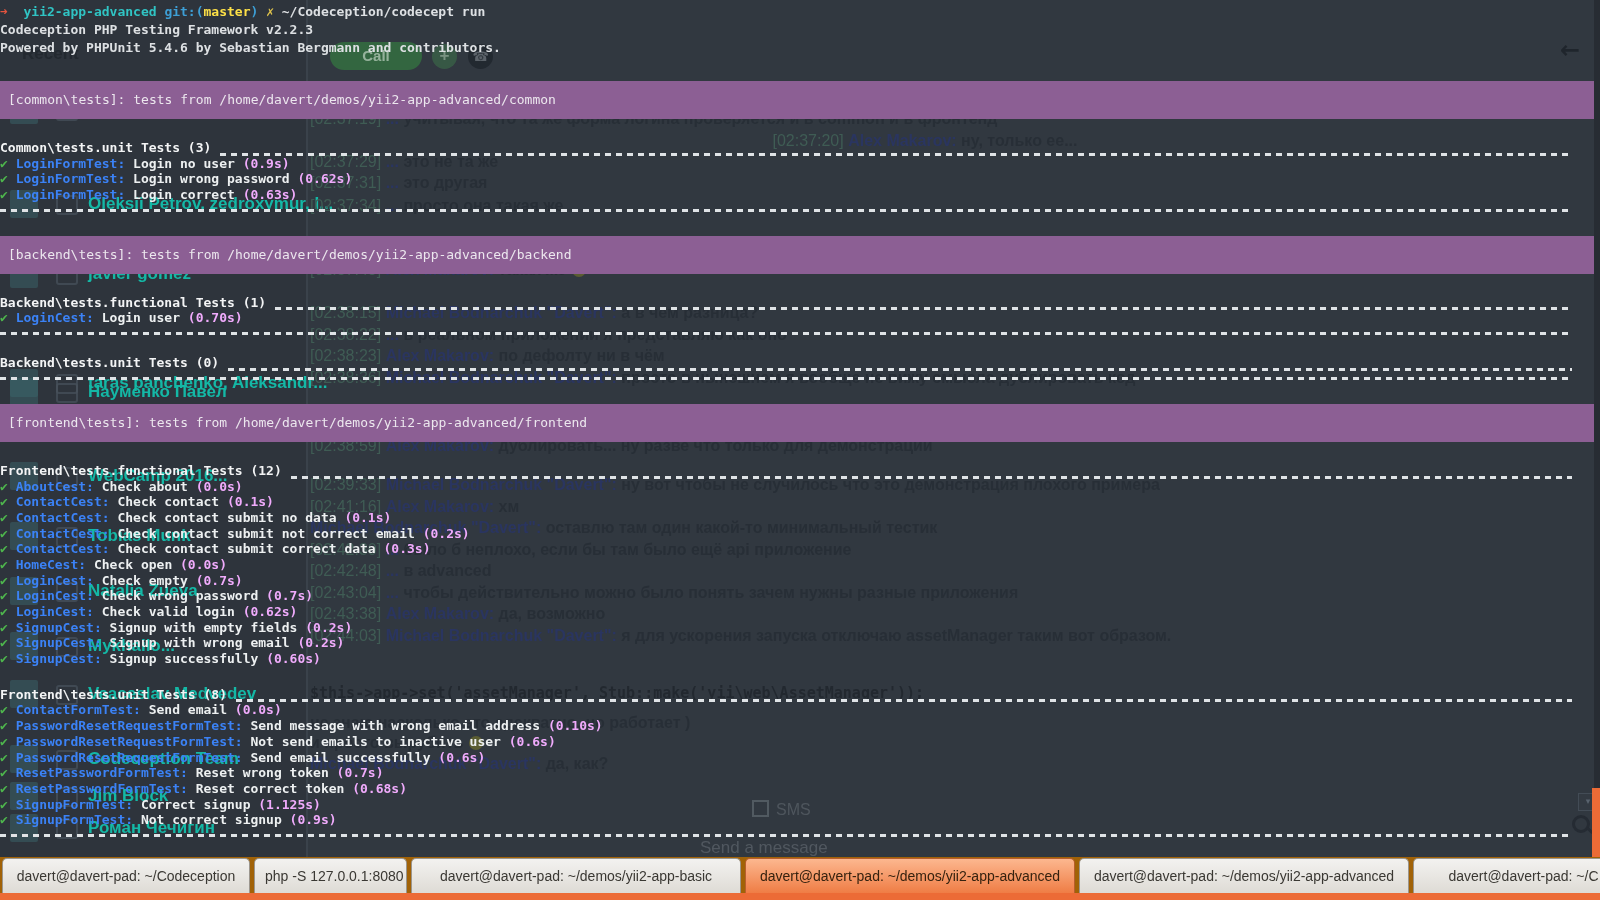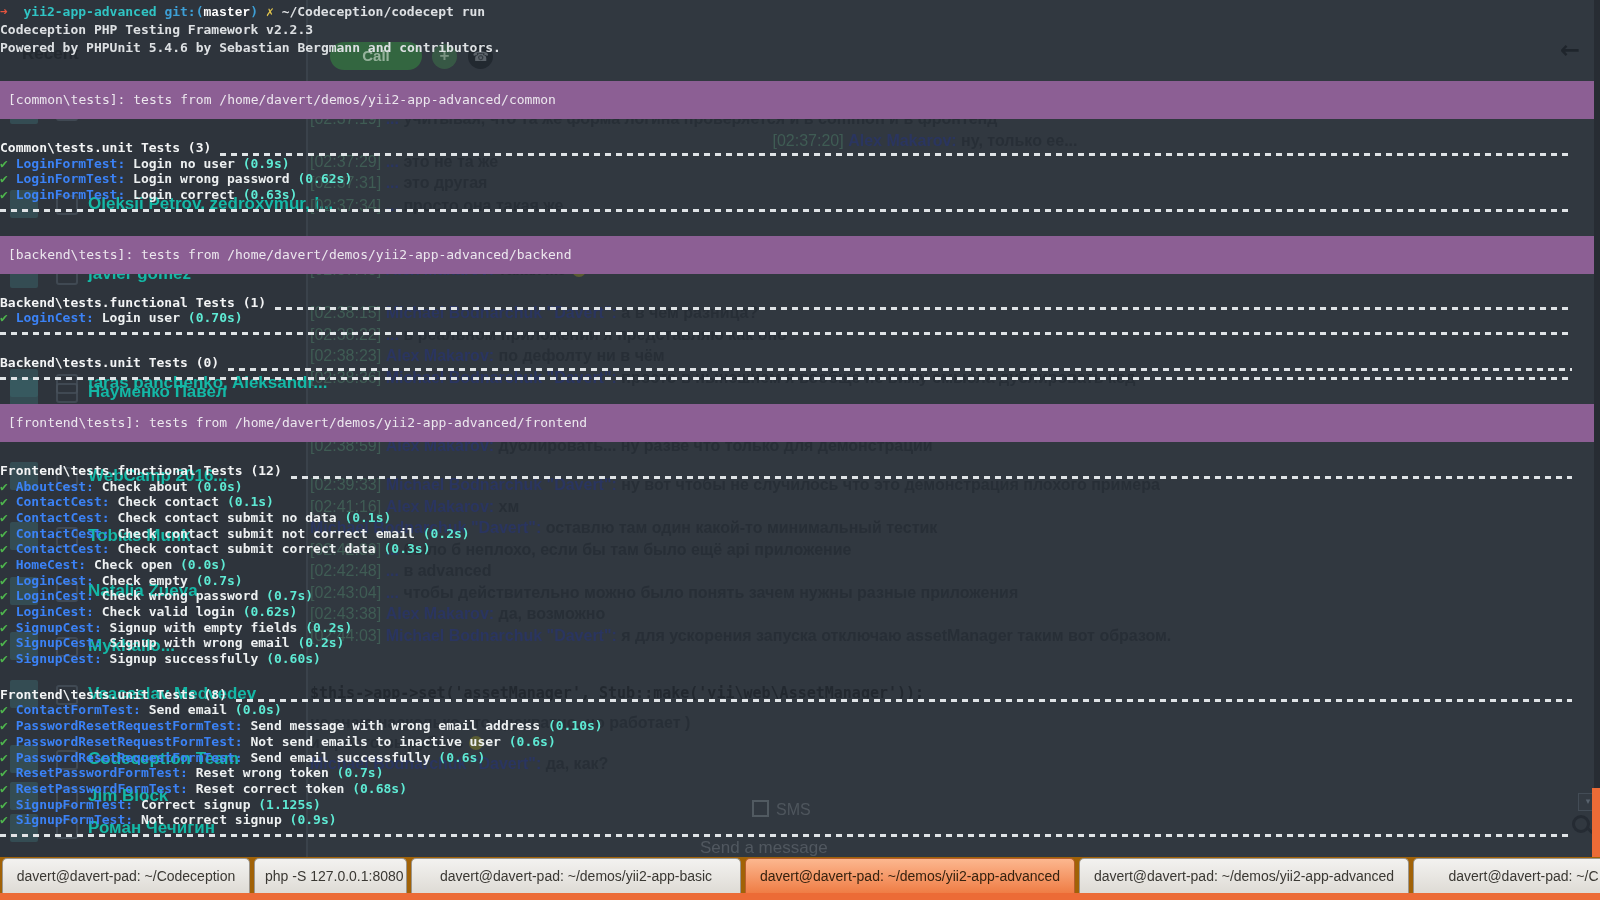--- a/index.html
+++ b/index.html
@@ -57,35 +57,35 @@
 
   
   .terminal{position:absolute;left:0;top:0;width:1600px;height:857px;
             font:bold 13px "DejaVu Sans Mono",monospace;color:#dde0e3;}
   .tpad{padding-top:3px;}
   .trow{height:15.7px;line-height:15.7px;white-space:nowrap;}
   .introw{height:18px;line-height:18px;white-space:nowrap;}
   .p-arrow{color:#e2543f;}
   .p-dir{color:#30c4c4;}
   .p-git{color:#3d9fd6;}
-  .p-branch{color:#ffffff;font-family:Liberation Mono, monospace;}
+  .p-branch{color:#fde047;}
   .p-x{color:#e0c44c;}
   .banner{height:38px;line-height:38px;width:1586px;background:#8c5f94;color:#ece7ee;
           padding-left:8px;margin-top:24px;margin-bottom:21px;font-weight:normal;}
   .grp{display:flex;align-items:flex-end;margin-top:20px;}
   .banner + .grp{margin-top:0;}
   .grp-t{color:#f3f4f5;}
   .dashfill{flex:0 0 auto;height:3px;margin-left:9px;
      background:repeating-linear-gradient(to right,#dfe3e6 0 6px,transparent 6px 11px);}
   .hrdash{width:1572px;height:3px;margin-top:6px;
      background:repeating-linear-gradient(to right,#dfe3e6 0 6px,transparent 6px 11px);}
   .chk{color:#4eb64d;}
   .cls{color:#3b82f6;}
   .desc{color:#edf0f1;}
-  .time{color:#5eead4;}
+  .time{color:#f0abfc;}
 
   
   .taskbar{position:absolute;left:0;top:857px;width:1600px;height:36px;background:#a16207;
            display:flex;align-items:stretch;gap:4px;padding-left:2px;box-sizing:border-box;}
   .task-btn{flex:0 0 auto;margin-top:1px;border:1px solid #9b968e;border-bottom:none;
            border-radius:5px 5px 0 0;background:linear-gradient(#f3f2f0,#dedbd5);
            color:#3a3833;font:14px "Liberation Sans",sans-serif;
            padding:0 10px;line-height:34px;white-space:nowrap;overflow:hidden;
            box-sizing:border-box;text-align:center;}
   .task-btn.active{background:linear-gradient(#fcb78f,#ef7d45);border-color:#b85e2d;color:#36220f;}

